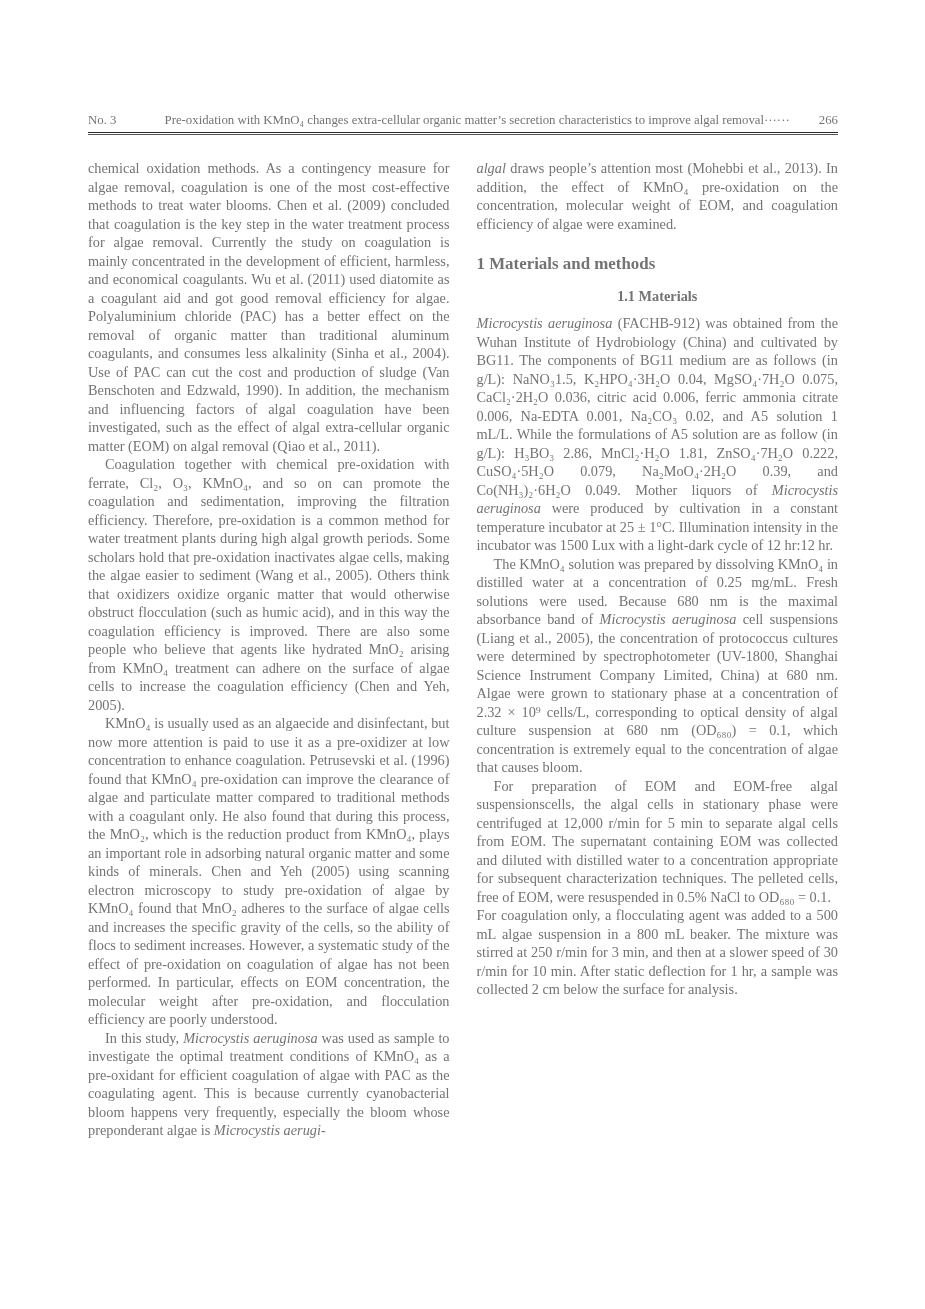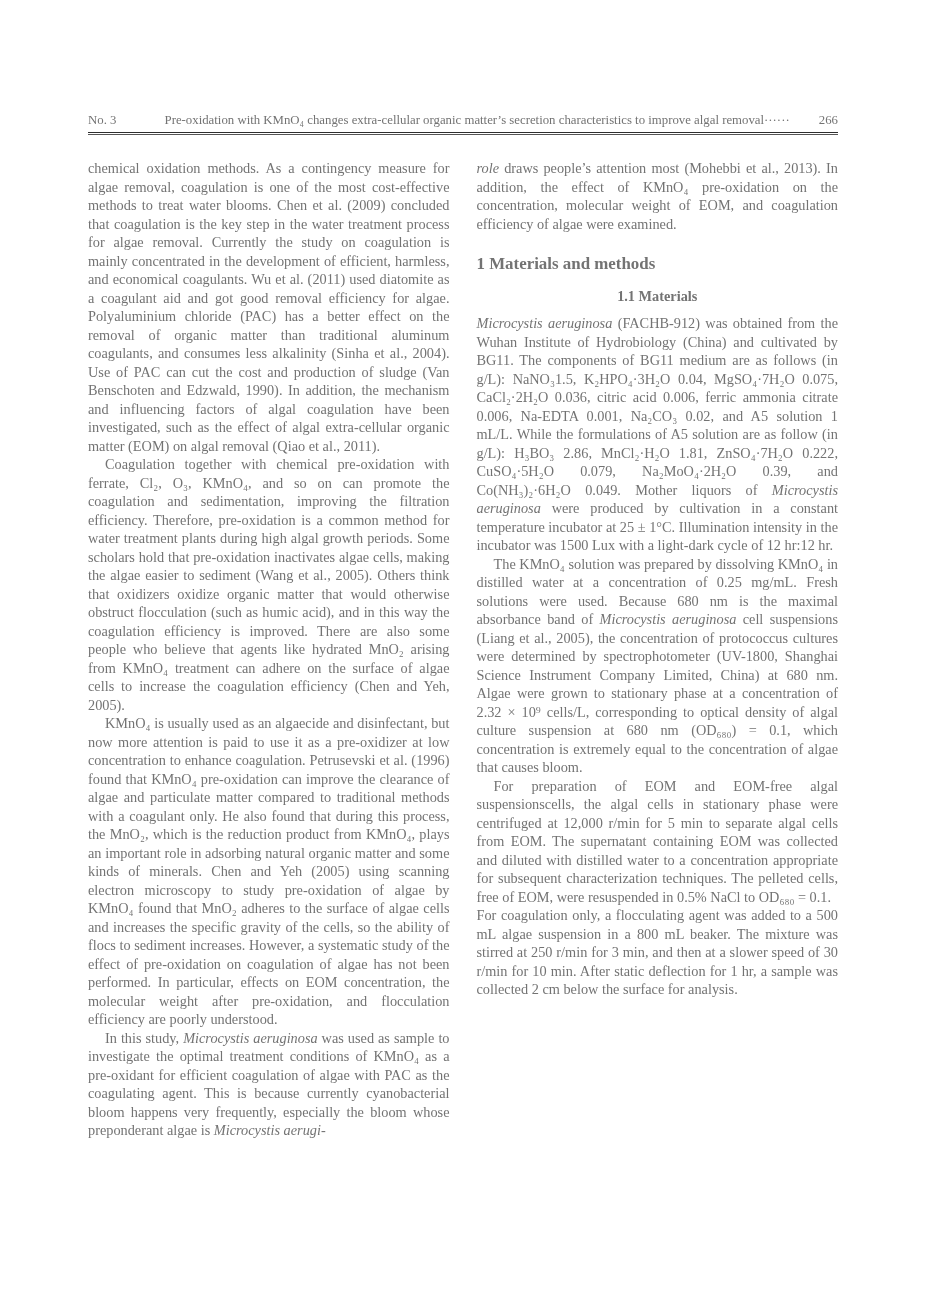--- a/index.html
+++ b/index.html
@@ -58,21 +58,21 @@
   <div class="header-rule"></div>
 
   <div class="columns">
     <div class="col" id="col-left">
         <p class="para"><span>chemical oxidation methods. As a contingency measure for algae removal, coagulation is one of the most cost-effective methods to treat water blooms. Chen et al. (2009) concluded that coagulation is the key step in the water treatment process for algae removal. Currently the study on coagulation is mainly concentrated in the development of efficient, harmless, and economical coagulants. Wu et al. (2011) used diatomite as a coagulant aid and got good removal efficiency for algae. Polyaluminium chloride (PAC) has a better effect on the removal of organic matter than traditional aluminum coagulants, and consumes less alkalinity (Sinha et al., 2004). Use of PAC can cut the cost and production of sludge (Van Benschoten and Edzwald, 1990). In addition, the mechanism and influencing factors of algal coagulation have been investigated, such as the effect of algal extra-cellular organic matter (EOM) on algal removal (Qiao et al., 2011).</span></p>
         <p class="para indent"><span>Coagulation together with chemical pre-oxidation with ferrate, Cl₂, O₃, KMnO₄, and so on can promote the coagulation and sedimentation, improving the filtration efficiency. Therefore, pre-oxidation is a common method for water treatment plants during high algal growth periods. Some scholars hold that pre-oxidation inactivates algae cells, making the algae easier to sediment (Wang et al., 2005). Others think that oxidizers oxidize organic matter that would otherwise obstruct flocculation (such as humic acid), and in this way the coagulation efficiency is improved. There are also some people who believe that agents like hydrated MnO₂ arising from KMnO₄ treatment can adhere on the surface of algae cells to increase the coagulation efficiency (Chen and Yeh, 2005).</span></p>
         <p class="para indent"><span>KMnO₄ is usually used as an algaecide and disinfectant, but now more attention is paid to use it as a pre-oxidizer at low concentration to enhance coagulation. Petrusevski et al. (1996) found that KMnO₄ pre-oxidation can improve the clearance of algae and particulate matter compared to traditional methods with a coagulant only. He also found that during this process, the MnO₂, which is the reduction product from KMnO₄, plays an important role in adsorbing natural organic matter and some kinds of minerals. Chen and Yeh (2005) using scanning electron microscopy to study pre-oxidation of algae by KMnO₄ found that MnO₂ adheres to the surface of algae cells and increases the specific gravity of the cells, so the ability of flocs to sediment increases. However, a systematic study of the effect of pre-oxidation on coagulation of algae has not been performed. In particular, effects on EOM concentration, the molecular weight after pre-oxidation, and flocculation efficiency are poorly understood.</span></p>
         <p class="para indent"><span>In this study, </span><i>Microcystis aeruginosa</i><span> was used as sample to investigate the optimal treatment conditions of KMnO₄ as a pre-oxidant for efficient coagulation of algae with PAC as the coagulating agent. This is because currently cyanobacterial bloom happens very frequently, especially the bloom whose preponderant algae is </span><i>Microcystis aerugi-</i></p>
       </div>
     <div class="col" id="col-right">
-        <p class="para"><i>role</i><span> draws people’s attention most (Mohebbi et al., 2013). In addition, the effect of KMnO₄ pre-oxidation on the concentration, molecular weight of EOM, and coagulation efficiency of algae were examined.</span></p>
+        <p class="para"><i>algal</i><span> draws people’s attention most (Mohebbi et al., 2013). In addition, the effect of KMnO₄ pre-oxidation on the concentration, molecular weight of EOM, and coagulation efficiency of algae were examined.</span></p>
         <h2 class="sec-heading">1 Materials and methods</h2>
         <h3 class="subsec-heading">1.1 Materials</h3>
         <p class="para"><i>Microcystis aeruginosa</i><span> (FACHB-912) was obtained from the Wuhan Institute of Hydrobiology (China) and cultivated by BG11. The components of BG11 medium are as follows (in g/L): NaNO₃1.5, K₂HPO₄·3H₂O 0.04, MgSO₄·7H₂O 0.075, CaCl₂·2H₂O 0.036, citric acid 0.006, ferric ammonia citrate 0.006, Na-EDTA 0.001, Na₂CO₃ 0.02, and A5 solution 1 mL/L. While the formulations of A5 solution are as follow (in g/L): H₃BO₃ 2.86, MnCl₂·H₂O 1.81, ZnSO₄·7H₂O 0.222, CuSO₄·5H₂O 0.079, Na₂MoO₄·2H₂O 0.39, and Co(NH₃)₂·6H₂O 0.049. Mother liquors of </span><i>Microcystis aeruginosa</i><span> were produced by cultivation in a constant temperature incubator at 25 ± 1°C. Illumination intensity in the incubator was 1500 Lux with a light-dark cycle of 12 hr:12 hr.</span></p>
         <p class="para indent"><span>The KMnO₄ solution was prepared by dissolving KMnO₄ in distilled water at a concentration of 0.25 mg/mL. Fresh solutions were used. Because 680 nm is the maximal absorbance band of </span><i>Microcystis aeruginosa</i><span> cell suspensions (Liang et al., 2005), the concentration of protococcus cultures were determined by spectrophotometer (UV-1800, Shanghai Science Instrument Company Limited, China) at 680 nm. Algae were grown to stationary phase at a concentration of 2.32 × 10⁹ cells/L, corresponding to optical density of algal culture suspension at 680 nm (OD₆₈₀) = 0.1, which concentration is extremely equal to the concentration of algae that causes bloom.</span></p>
         <p class="para indent"><span>For preparation of EOM and EOM-free algal suspensionscells, the algal cells in stationary phase were centrifuged at 12,000 r/min for 5 min to separate algal cells from EOM. The supernatant containing EOM was collected and diluted with distilled water to a concentration appropriate for subsequent characterization techniques. The pelleted cells, free of EOM, were resuspended in 0.5% NaCl to OD₆₈₀ = 0.1.</span></p>
         <p class="para"><span>For coagulation only, a flocculating agent was added to a 500 mL algae suspension in a 800 mL beaker. The mixture was stirred at 250 r/min for 3 min, and then at a slower speed of 30 r/min for 10 min. After static deflection for 1 hr, a sample was collected 2 cm below the surface for analysis.</span></p>
       </div>
   </div>
 
 </div>

